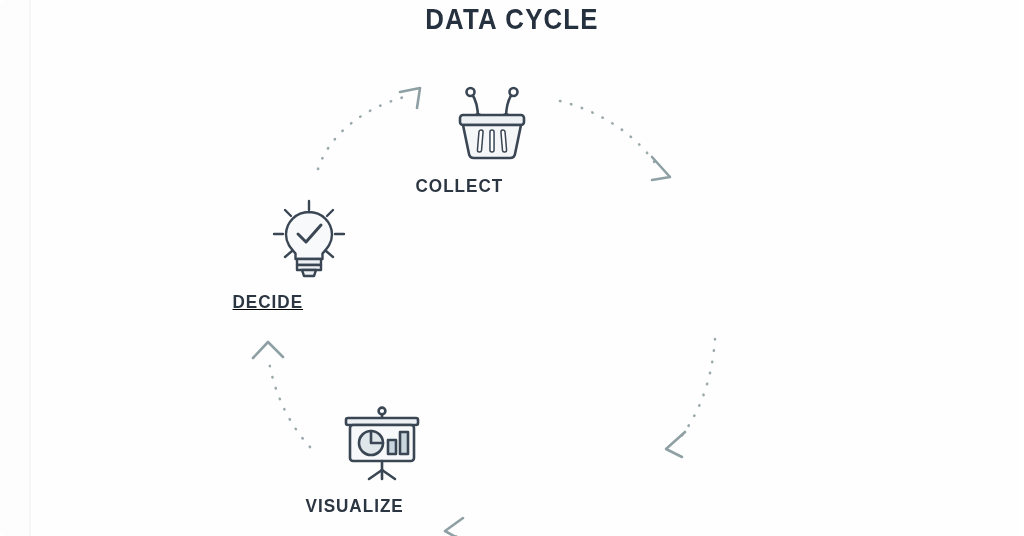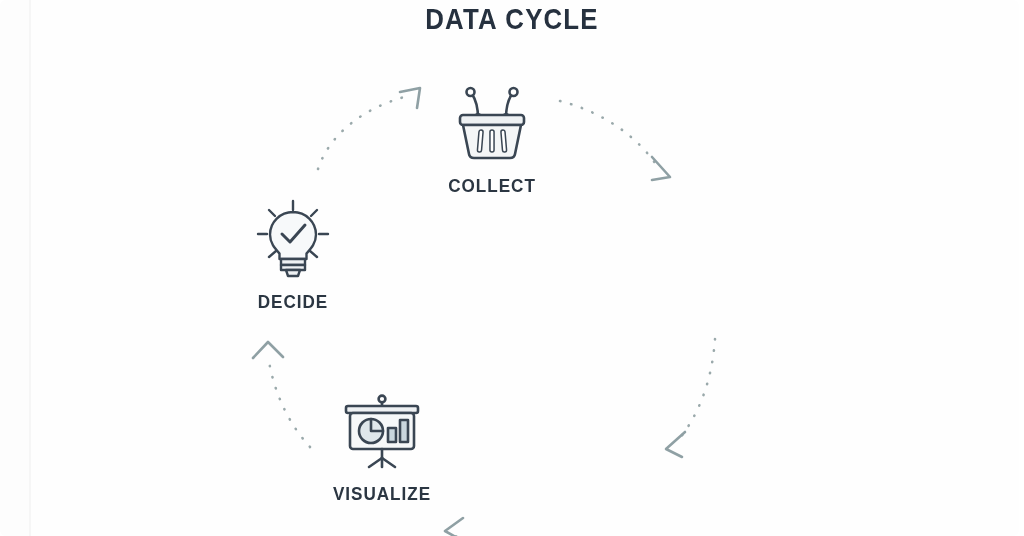--- a/index.html
+++ b/index.html
@@ -51,21 +51,21 @@
     position: absolute;
     left: 0;
     top: 0;
     width: 1024px;
     height: 536px;
   }
 
   .node {
     position: absolute;
     width: 170px;
-    text-align: center;
+    text-align: left;
   }
   .node .icon-wrap {
     height: 86px;
     display: flex;
     align-items: center;
     justify-content: center;
   }
   .node .label {
     margin-top: 9px;
     font-family: "Liberation Sans Narrow", "Liberation Sans", sans-serif;
@@ -74,22 +74,22 @@
     letter-spacing: 1.1px;
     color: #2b3642;
     transform: scaleX(0.9);
     transform-origin: 50% 50%;
   }
 
   
   #node-collect   { left: 407px; top: 80px;  }
   #node-clean     { left: 587px; top: 197px; }
   #node-analyze   { left: 518px; top: 398px; }
-  #node-visualize { left: 297px; top: 388px; }
-  #node-decide    { left: 208px; top: 196px; }
+  #node-visualize { left: 297px; top: 400px; }
+  #node-decide    { left: 224px; top: 196px; text-decoration: underline; }
 </style>
 </head>
 <body>
 
 <div id="canvas">
 
   <div class="edge-band left"></div>
   <div class="edge-band seam"></div>
 
   <div id="title">DATA CYCLE</div>

